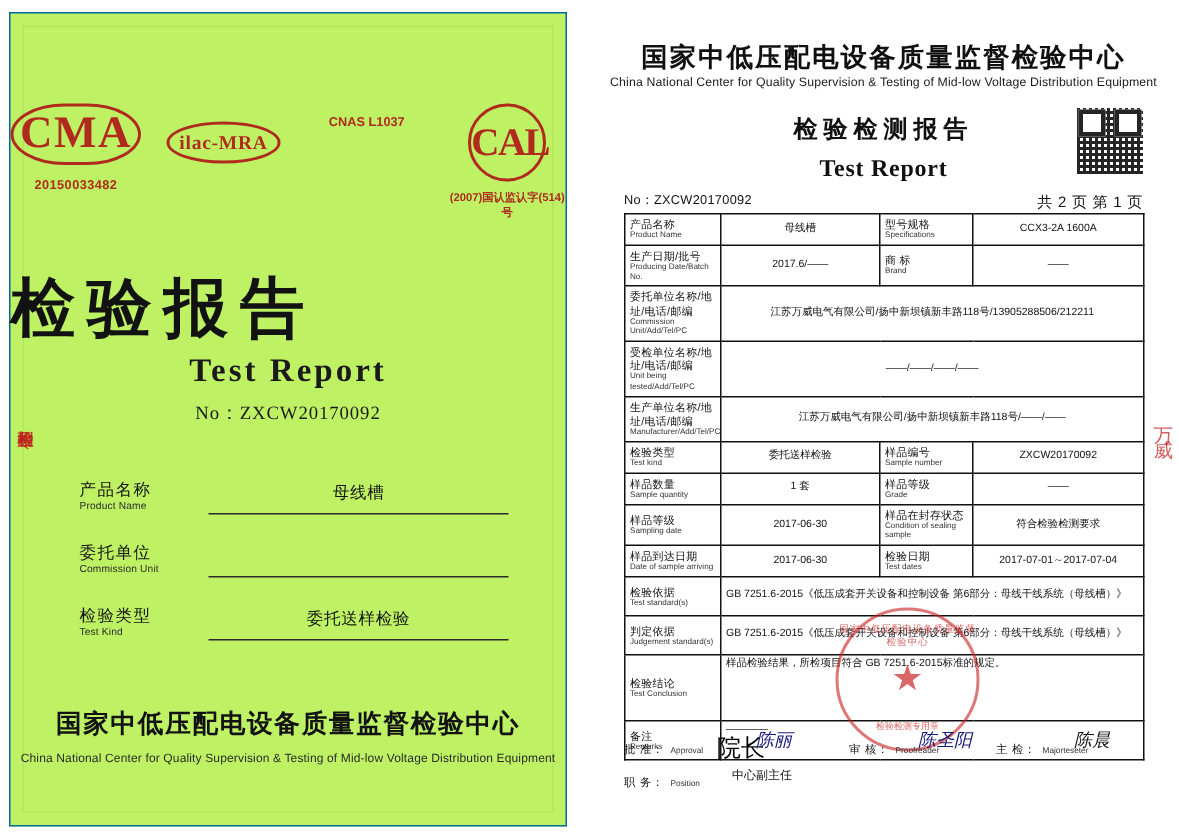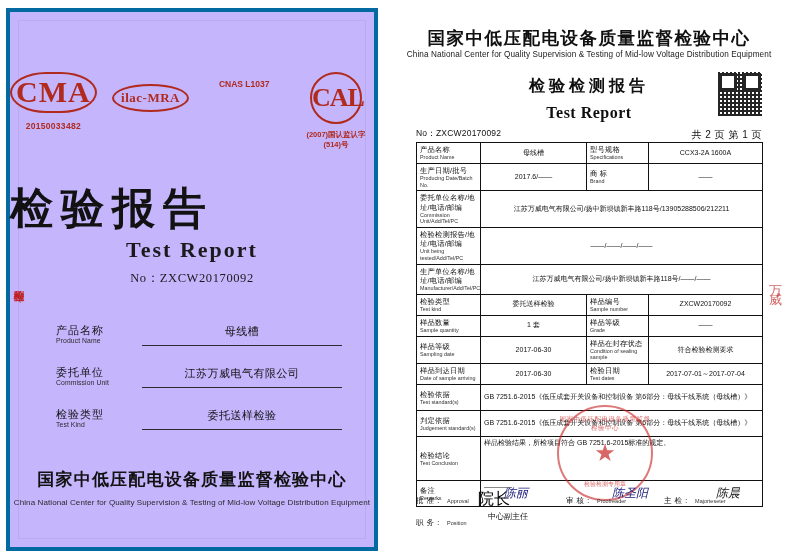--- a/index.html
+++ b/index.html
@@ -9,22 +9,22 @@
     background:#ffffff;
     font-family:"Liberation Sans", sans-serif;
     overflow:hidden;
     position:relative;
   }
   .page { position:absolute; top:0; left:0; width:786px; height:559px; }
 
   
   .cover {
     position:absolute; left:6px; top:8px; width:372px; height:543px;
-    background:#c4b5fd;
-    border:4px solid #0369a1;
+    background:#bef264;
+    border:1px solid #0369a1;
   }
   .cover-inner {
     position:absolute; left:8px; top:8px; right:8px; bottom:8px;
     border:1px solid rgba(0,0,0,0.05);
   }
   .logos {
     position:absolute; left:0; right:0; top:60px; height:76px;
     display:flex; align-items:flex-start; justify-content:center; gap:14px;
   }
   .logo { position:relative; text-align:center; }
@@ -261,21 +261,20 @@
         </div>
         <div class="f-val">母线槽</div>
         <div class="f-line"></div>
       </div>
 
       <div class="field-row">
         <div class="f-label">
           <div class="f-cn">委托单位</div>
           <div class="f-en">Commission Unit</div>
         </div>
-        <div class="f-val">江苏万威电气有限公司</div>
         <div class="f-line"></div>
       </div>
 
       <div class="field-row">
         <div class="f-label">
           <div class="f-cn">检验类型</div>
           <div class="f-en">Test Kind</div>
         </div>
         <div class="f-val">委托送样检验</div>
         <div class="f-line"></div>
@@ -337,21 +336,21 @@
         <tr>
           <td class="lbl">
             <div class="cn">委托单位名称/地址/电话/邮编</div>
             <div class="en">Commission Unit/Add/Tel/PC</div>
           </td>
           <td class="val-c" colspan="3">江苏万威电气有限公司/扬中新坝镇新丰路118号/13905288506/212211</td>
         </tr>
 
         <tr>
           <td class="lbl">
-            <div class="cn">检验检测报告/地址/电话/邮编</div>
+            <div class="cn">受检单位名称/地址/电话/邮编</div>
             <div class="en">Unit being tested/Add/Tel/PC</div>
           </td>
           <td class="val-c" colspan="3">——/——/——/——</td>
         </tr>
 
         <tr>
           <td class="lbl">
             <div class="cn">生产单位名称/地址/电话/邮编</div>
             <div class="en">Manufacturer/Add/Tel/PC</div>
           </td>

